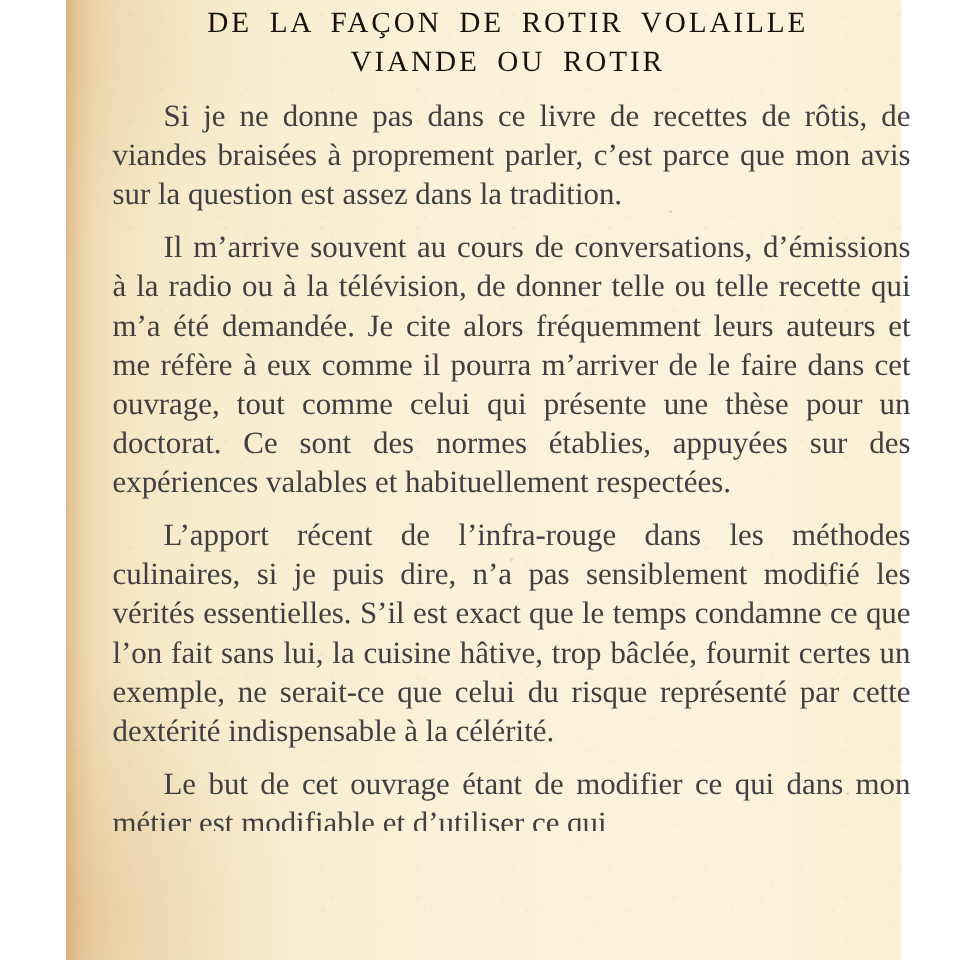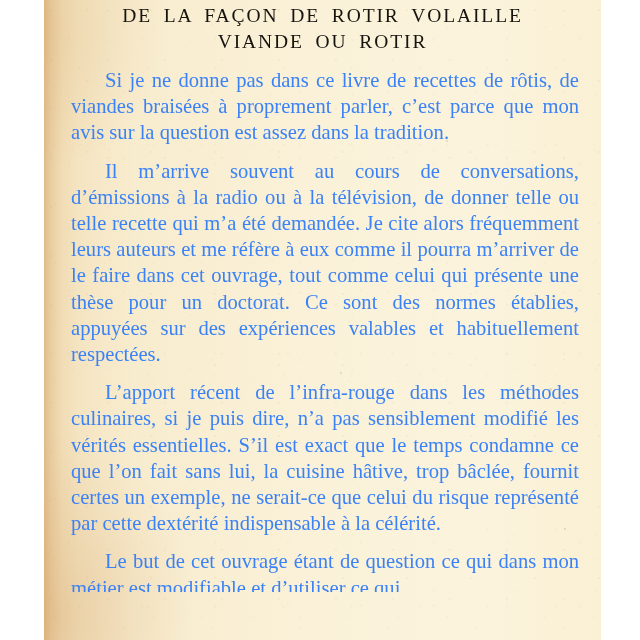--- a/index.html
+++ b/index.html
@@ -81,27 +81,27 @@
     word-spacing: 5px;
     line-height: 26px;
     font-weight: 400;
     color: #17140f;
     white-space: nowrap;
   }
   .body-block {
     padding: 0 10px 0 15px;
   }
   p.para {
-    margin: 12px;
+    margin: 0;
     font-size: 20.6px;
     line-height: 26.2px;
     text-align: justify;
     text-justify: inter-word;
     text-indent: 34px;
-    color: #3b82f6;
+    color: #404040;
     hyphens: none;
   }
   p.para + p.para {
     margin-top: 8.5px;
   }
   
   p.para.clipped {
     max-height: 44px;
     overflow: hidden;
   }
@@ -119,28 +119,28 @@
 
   <div class="paper">
     <div class="paper-grain"></div>
     <div class="speck" style="left:505px; top:388px; width:3px; height:3px;"></div>
     <div class="speck" style="left:296px; top:372px; width:2px; height:2px;"></div>
     <div class="speck" style="left:520px; top:528px; width:2px; height:2px;"></div>
     <div class="speck" style="left:160px; top:246px; width:2px; height:2px;"></div>
     <div class="speck" style="left:402px; top:140px; width:2px; height:2px;"></div>
   </div>
 
-  <div class="content" style="left:44px;">
+  <div class="content" style="left:60px;">
 
     <div class="title-block">
       <div class="title-line">DE LA FAÇON DE ROTIR VOLAILLE</div>
       <div class="title-line">VIANDE OU ROTIR</div>
     </div>
 
     <div class="body-block" style="margin-top:10px;">
       <p class="para">Si je ne donne pas dans ce livre de recettes de rôtis, de viandes braisées à proprement parler, c’est parce que mon avis sur la question est assez dans la tradition.</p>
       <p class="para">Il m’arrive souvent au cours de conversations, d’émissions à la radio ou à la télévision, de donner telle ou telle recette qui m’a été demandée. Je cite alors fréquemment leurs auteurs et me réfère à eux comme il pourra m’arriver de le faire dans cet ouvrage, tout comme celui qui présente une thèse pour un doctorat. Ce sont des normes établies, appuyées sur des expériences valables et habituellement respectées.</p>
       <p class="para">L’apport récent de l’infra-rouge dans les méthodes culinaires, si je puis dire, n’a pas sensiblement modifié les vérités essentielles. S’il est exact que le temps condamne ce que l’on fait sans lui, la cuisine hâtive, trop bâclée, fournit certes un exemple, ne serait-ce que celui du risque représenté par cette dextérité indispensable à la célérité.</p>
-      <p class="para clipped">Le but de cet ouvrage étant de question ce qui dans mon métier est modifiable et d’utiliser ce qui</p>
+      <p class="para clipped">Le but de cet ouvrage étant de modifier ce qui dans mon métier est modifiable et d’utiliser ce qui</p>
     </div>
 
   </div>
 </div>
 
 </body></html>

